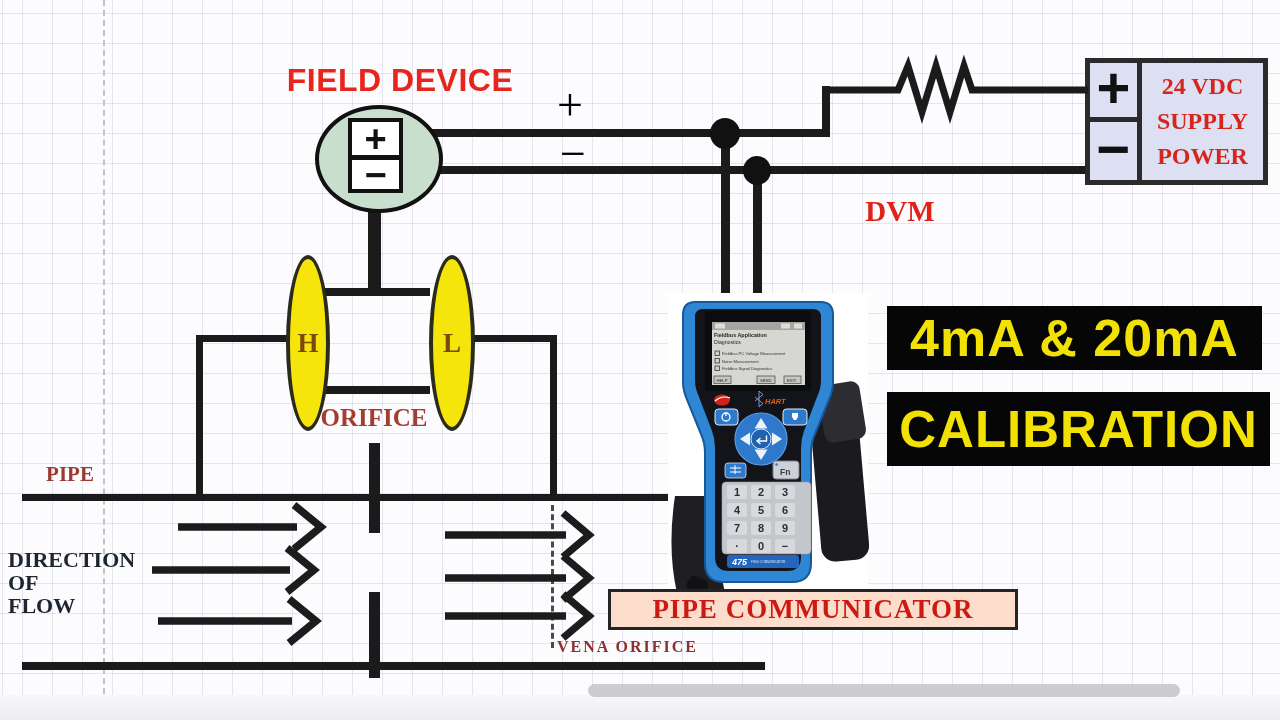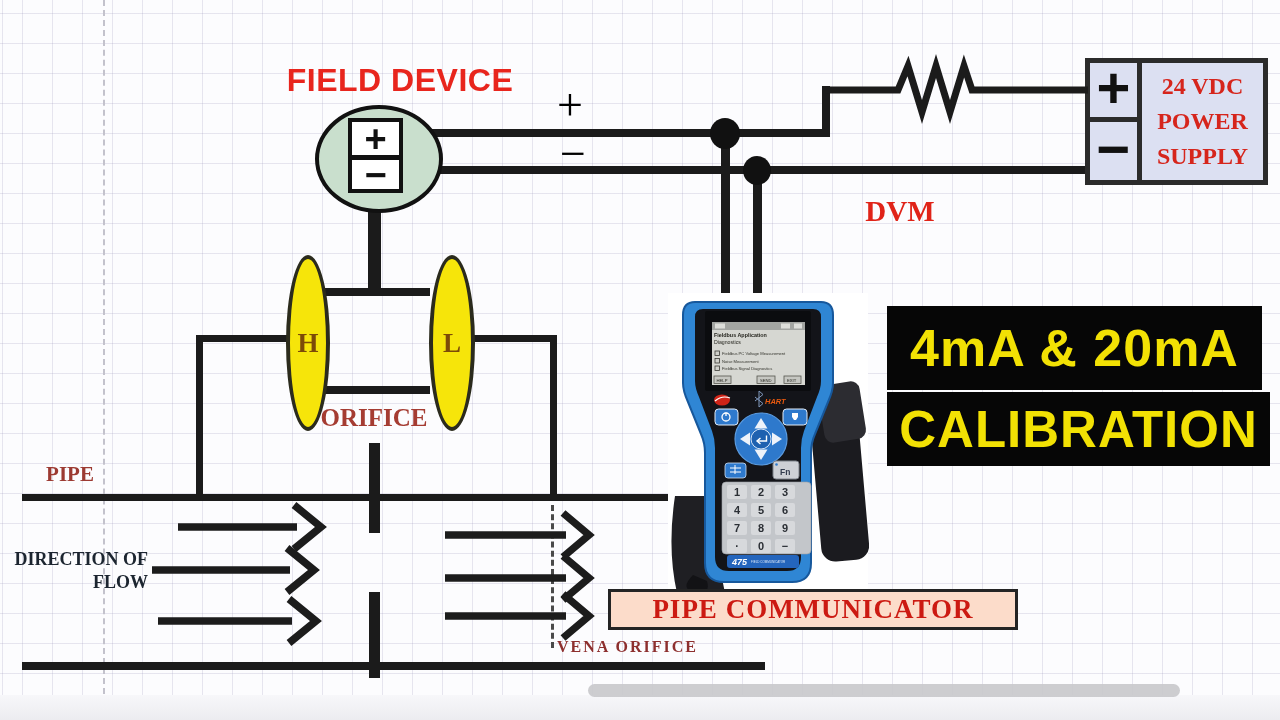--- a/index.html
+++ b/index.html
@@ -85,30 +85,30 @@
     <div class="abs" style="left:47px;top:0;width:5px;height:117px;background:#2b2b2b;"></div>
     <div class="abs" style="left:0;top:54px;width:52px;height:5px;background:#2b2b2b;"></div>
     <div class="ctr" style="position:absolute;left:0;top:-4px;width:47px;height:58px;">
       <span class="sym" style="font-size:58px;">+</span>
     </div>
     <div class="ctr" style="position:absolute;left:0;top:59px;width:47px;height:54px;">
       <span class="sym" style="font-size:58px;">−</span>
     </div>
     <div class="abs redcap serifb" style="left:52px;top:6px;width:121px;text-align:center;font-size:24px;line-height:35px;">
       <div>24 VDC</div>
+      <div>SUPPLY</div>
       <div>POWER</div>
-      <div>SUPPLY</div>
     </div>
   </div>
 
   <div class="abs ctr serifb" style="left:850px;top:196px;width:100px;height:30px;font-size:29px;color:#e02318;">DVM</div>
 
   <div class="abs ctr serifb" style="left:309px;top:404px;width:130px;height:28px;font-size:25px;color:#a53c32;">ORIFICE</div>
   <div class="abs ctr serifb" style="left:30px;top:461px;width:80px;height:26px;font-size:21px;color:#9c3a32;">PIPE</div>
-  <div class="abs serifb" style="left:8px;top:548px;width:140px;text-align:right;font-size:18px;line-height:23px;color:#1c2530;">
+  <div class="abs serifb" style="left:8px;top:548px;width:140px;text-align:left;font-size:22px;line-height:23px;color:#1c2530;">
     <div>DIRECTION OF</div>
     <div>FLOW</div>
   </div>
   <div class="abs serifb" style="left:557px;top:638px;width:170px;font-size:16px;letter-spacing:2px;color:#8d2f2e;">VENA ORIFICE</div>
 
   <svg class="abs" style="left:0;top:0;" width="1280" height="720" viewBox="0 0 1280 720">
     <polyline points="826,90 898,90 908,66 922,112 936,66 950,112 964,66 972,90 1088,90" fill="none" stroke="#1b1b1b" stroke-width="7"></polyline>
     <g stroke="#1c1c1c" stroke-width="7.5" fill="none">
       <line x1="178" y1="527" x2="297" y2="527"></line>
         <polyline points="294,505 321,527 294,549"></polyline>
@@ -216,21 +216,21 @@
 
     <rect x="62" y="264" width="72" height="13" rx="3" fill="#2465bd"></rect>
     <text x="67" y="274" font-size="9" font-weight="bold" font-style="italic" fill="#ffffff">475</text>
     <text x="86" y="271.5" font-size="3" fill="#d9e6f7">FIELD COMMUNICATOR</text>
   </svg>
 
   <div class="abs ctr serifb" style="left:608px;top:589px;width:410px;height:41px;background:#fcdcca;border:3px solid #242424;box-sizing:border-box;">
     <span style="font-size:27px;color:#cc1a12;letter-spacing:1px;">PIPE COMMUNICATOR</span>
   </div>
 
-  <div class="banner" style="left:887px;top:306px;width:375px;height:84px;">
+  <div class="banner" style="left:887px;top:306px;width:375px;height:64px;">
     <span style="font-size:52px;">4mA &amp; 20mA</span>
   </div>
   <div class="banner" style="left:887px;top:392px;width:383px;height:74px;">
     <span style="font-size:51px;">CALIBRATION</span>
   </div>
 
   <div class="abs" style="left:0;top:695px;width:1280px;height:25px;background:linear-gradient(#f7f7fa,#ececf0);"></div>
   <div class="abs" style="left:588px;top:684px;width:592px;height:13px;border-radius:7px;background:#c8c8cb;opacity:.9;"></div>
 
 </div>

